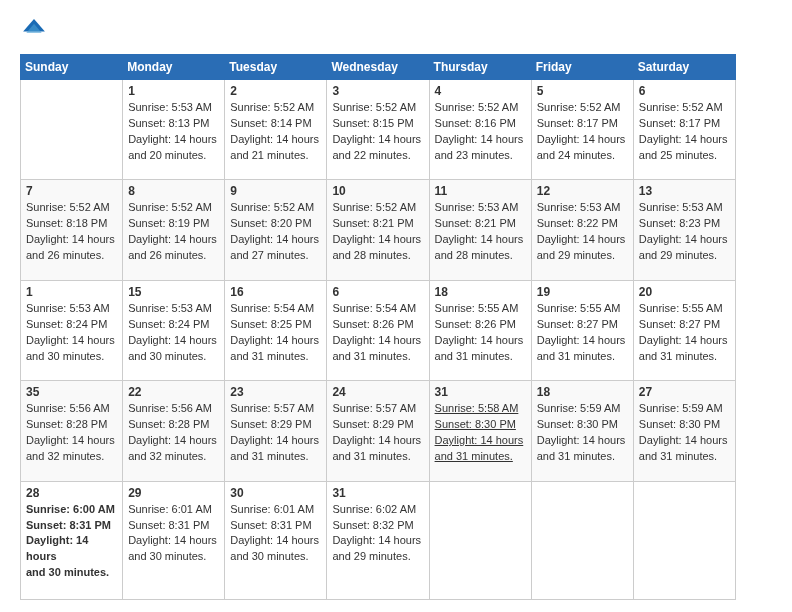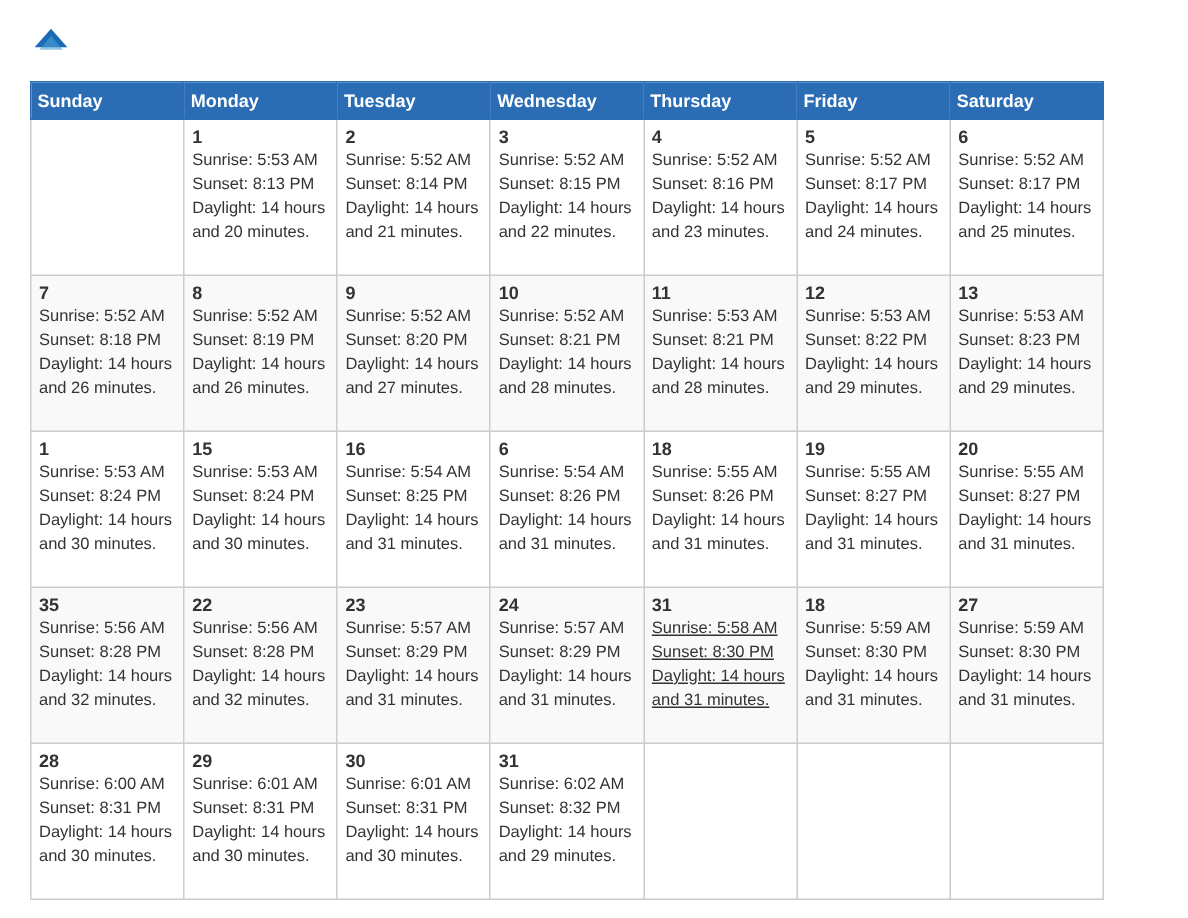--- a/index.html
+++ b/index.html
@@ -322,21 +322,21 @@
             <span class="day-num">27</span>
             <div class="cell-info" style="white-space: pre-line;">Sunrise: 5:59 AM
 Sunset: 8:30 PM
 Daylight: 14 hours
 and 31 minutes.</div>
           </td>
         </tr>
         <tr>
           <td>
             <span class="day-num">28</span>
-            <div class="cell-info" style="white-space: pre-line;">Sunrise: 6:00 AM
+            <div class="cell-info" style="white-space: pre-line; font-weight: bold;">Sunrise: 6:00 AM
 Sunset: 8:31 PM
 Daylight: 14 hours
 and 30 minutes.</div>
           </td>
           <td>
             <span class="day-num">29</span>
             <div class="cell-info" style="white-space: pre-line;">Sunrise: 6:01 AM
 Sunset: 8:31 PM
 Daylight: 14 hours
 and 30 minutes.</div>

